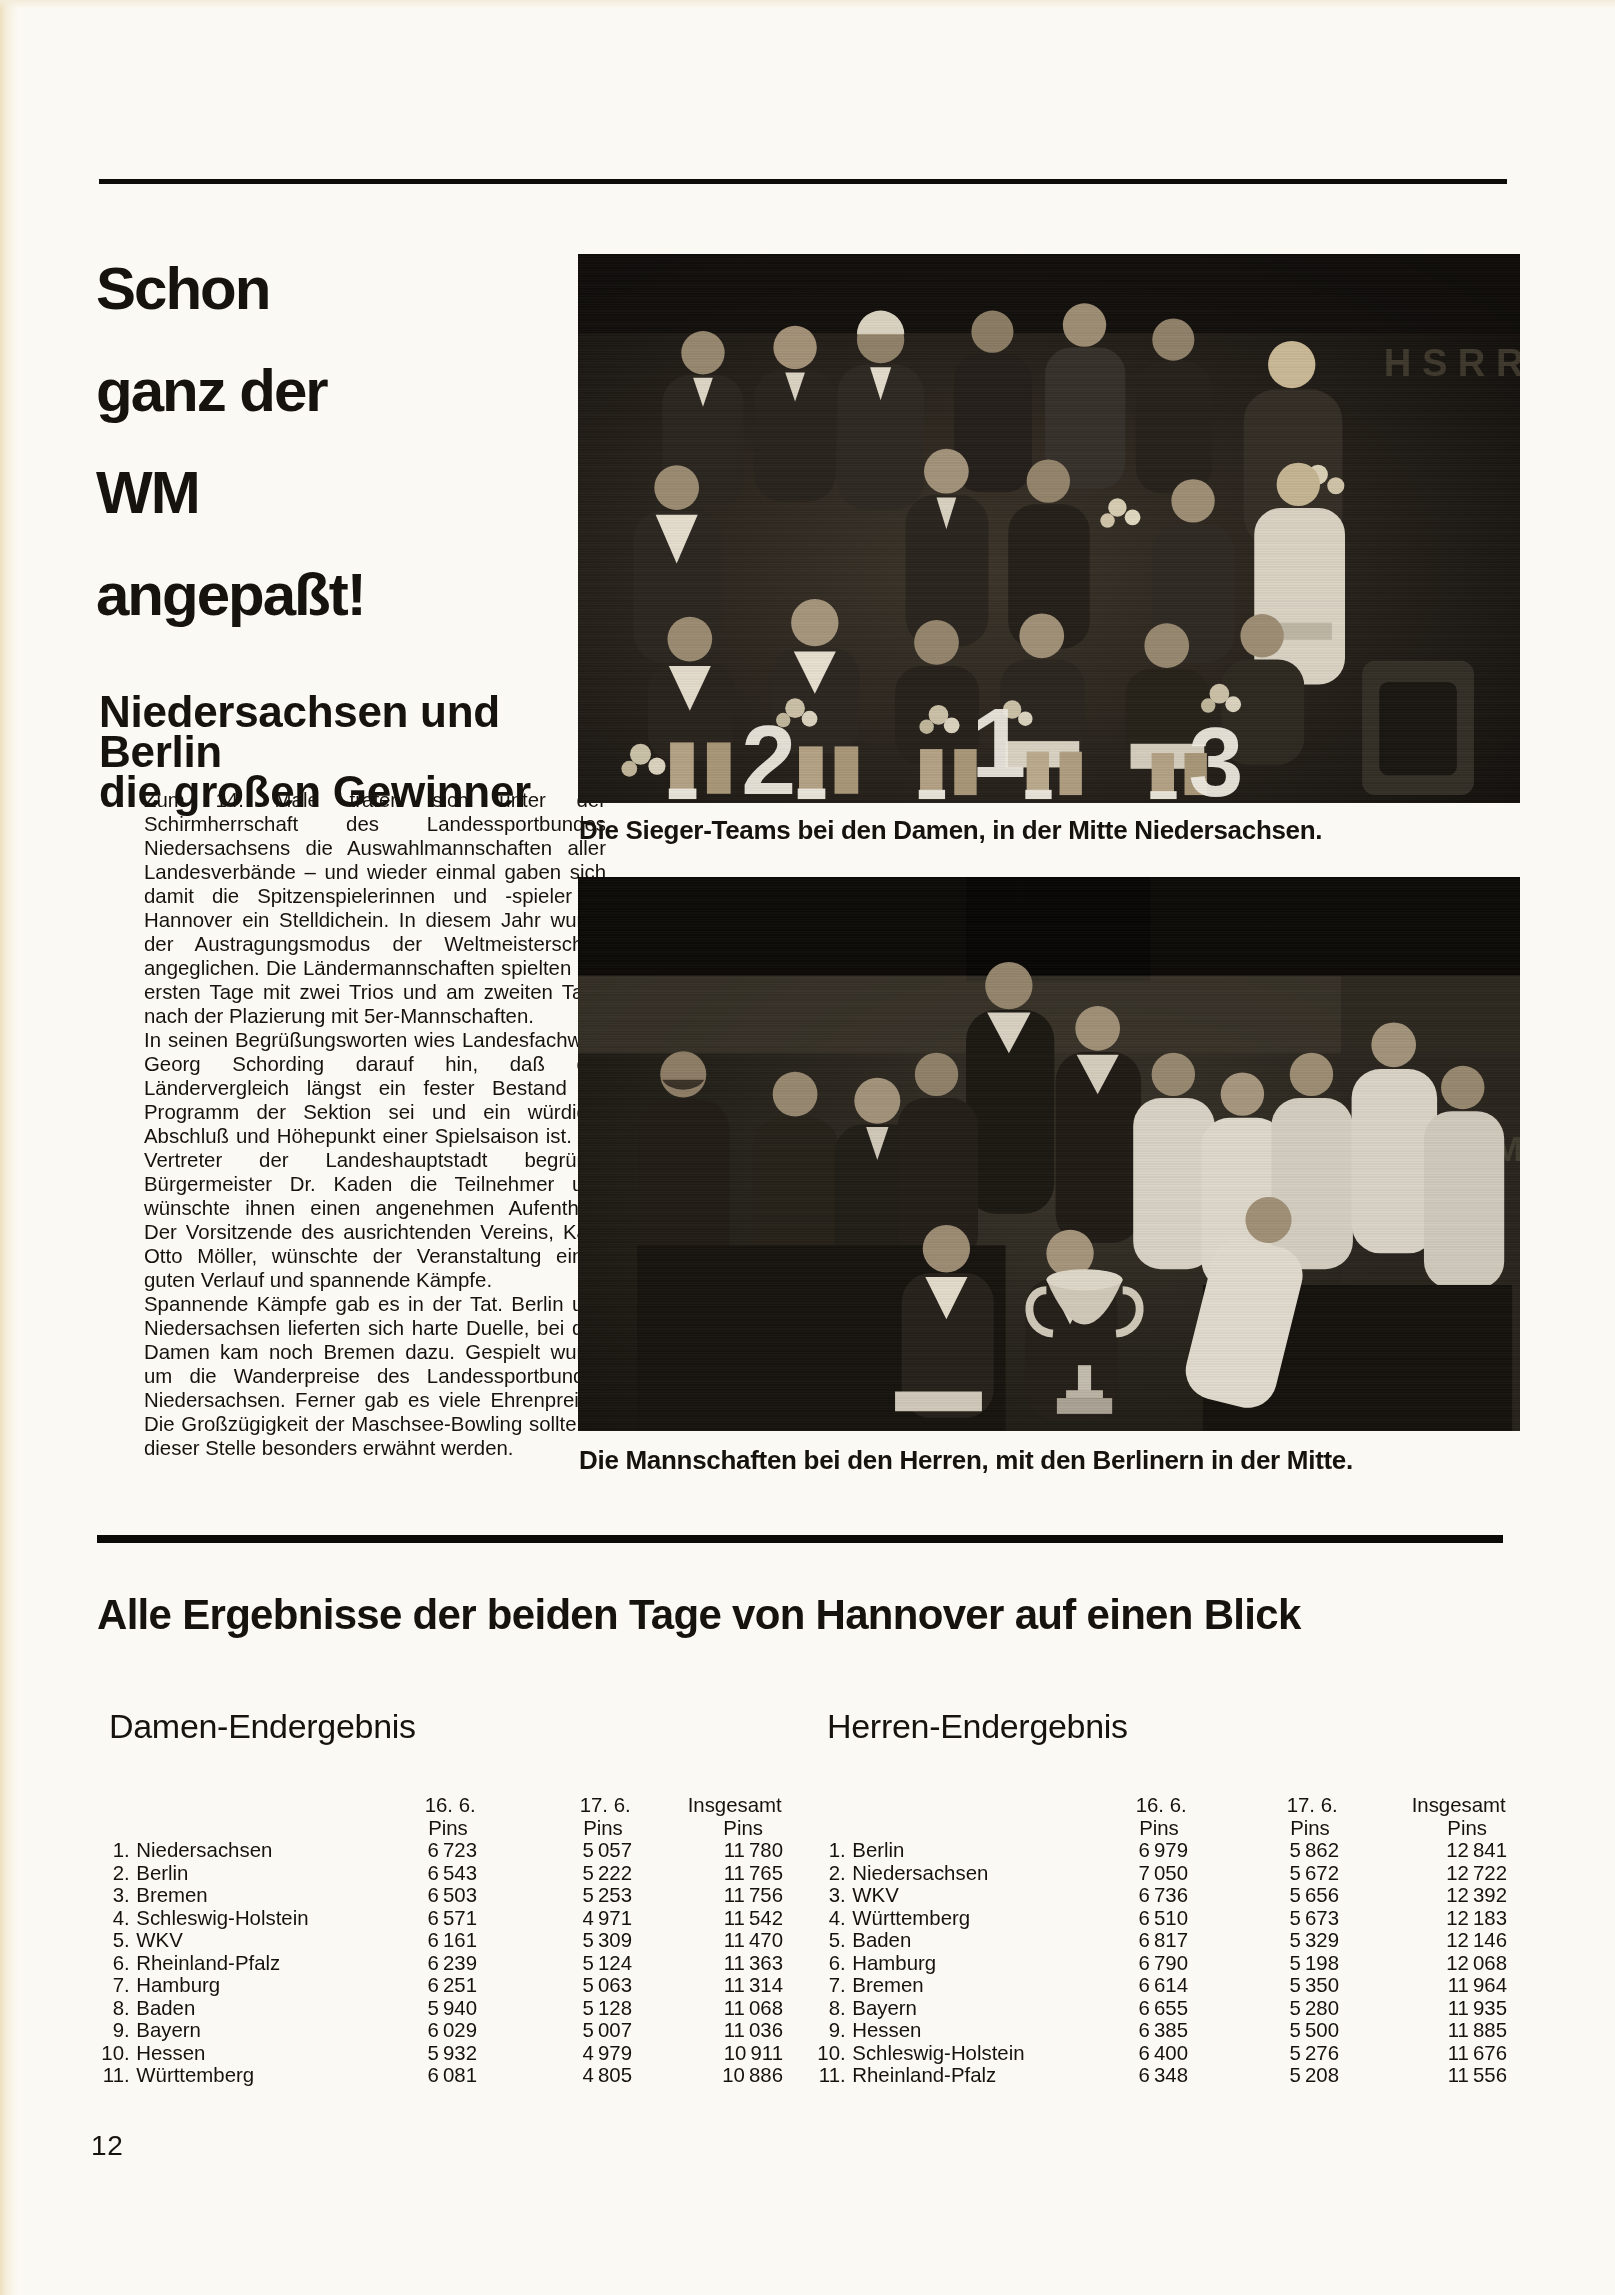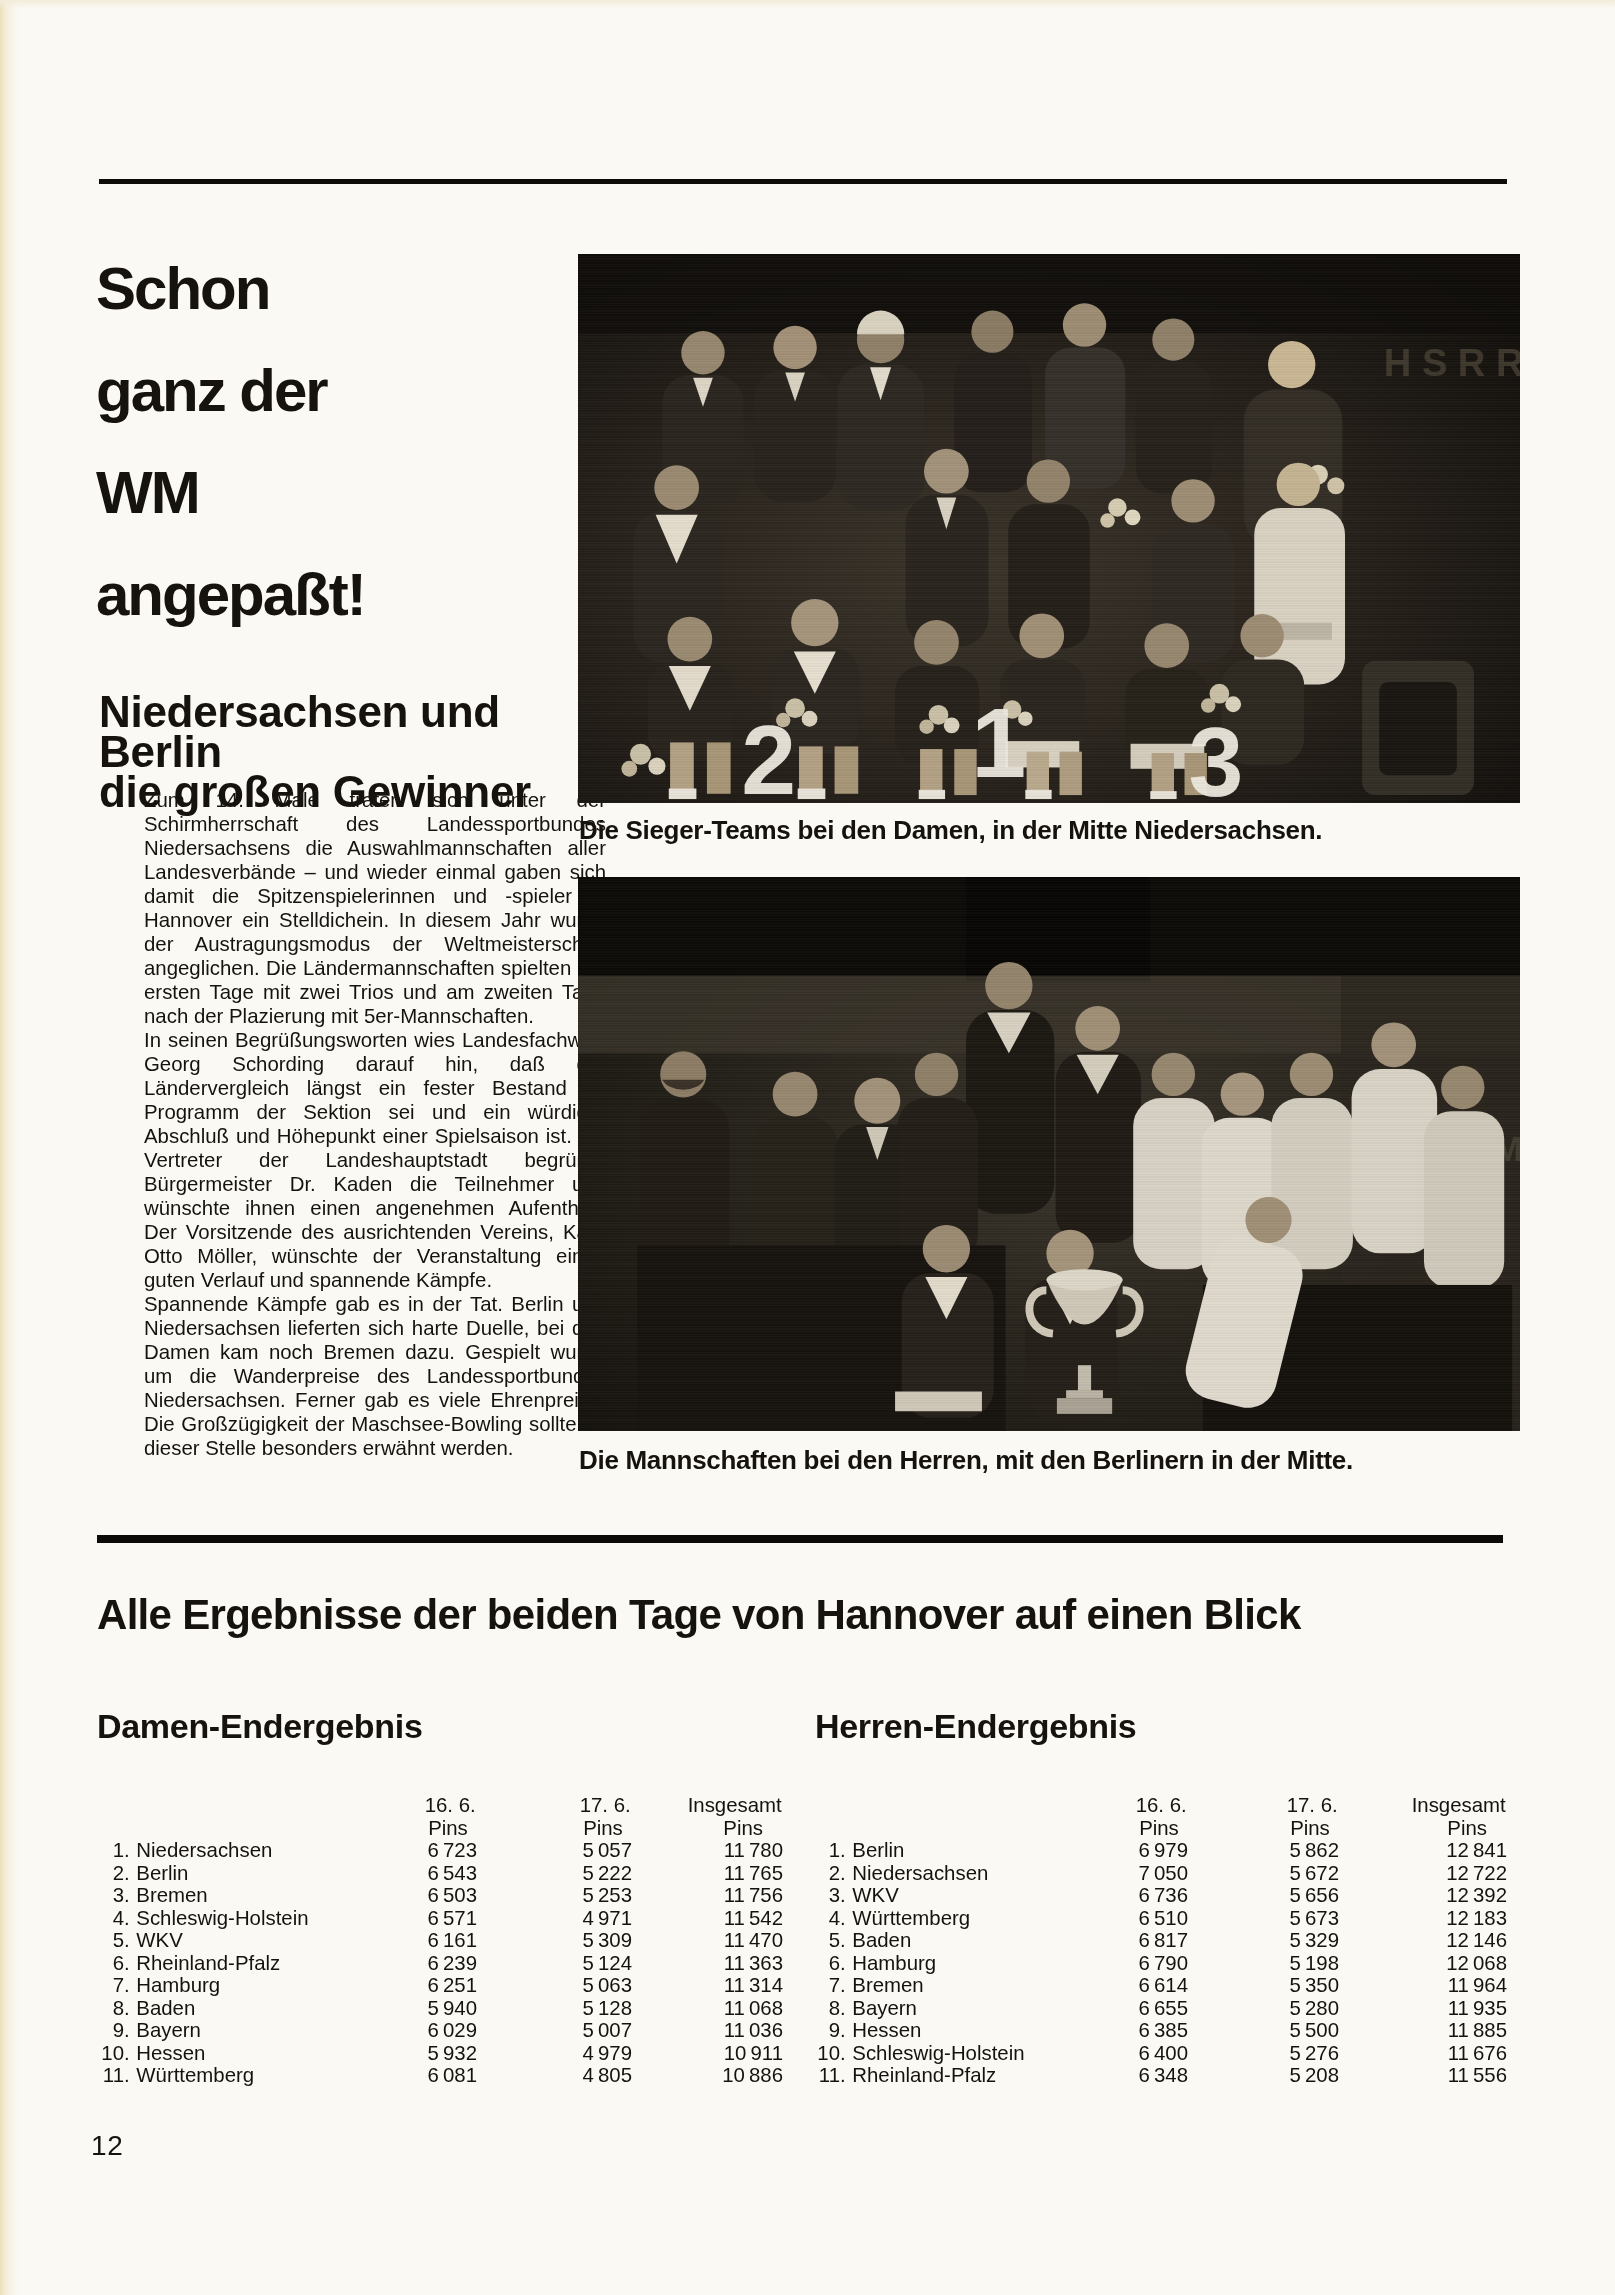--- a/index.html
+++ b/index.html
@@ -67,21 +67,21 @@
 
   .divider{
     position:absolute;left:97px;top:1535px;width:1406px;height:8px;background:#0d0b08;
   }
 
   .results-title{
     position:absolute;left:97px;top:1591px;
     font-size:42px;font-weight:bold;letter-spacing:-0.7px;white-space:nowrap;
   }
   .table-title{
-    position:absolute;top:1707px;font-size:34px;font-weight:bold;letter-spacing:-0.3px;white-space:nowrap;
+    position:absolute;top:1707px;font-size:34px;font-weight:normal;letter-spacing:-0.3px;white-space:nowrap;margin-left:12px;
   }
   #damen-title{left:97px;}
   #herren-title{left:815px;}
 
   .resulttable{
     position:absolute;top:1794px;font-size:20.4px;line-height:22.5px;
   }
   #damen-table{left:99px;width:684px;}
   #herren-table{left:815px;width:692px;}
   .trow{display:grid;}

